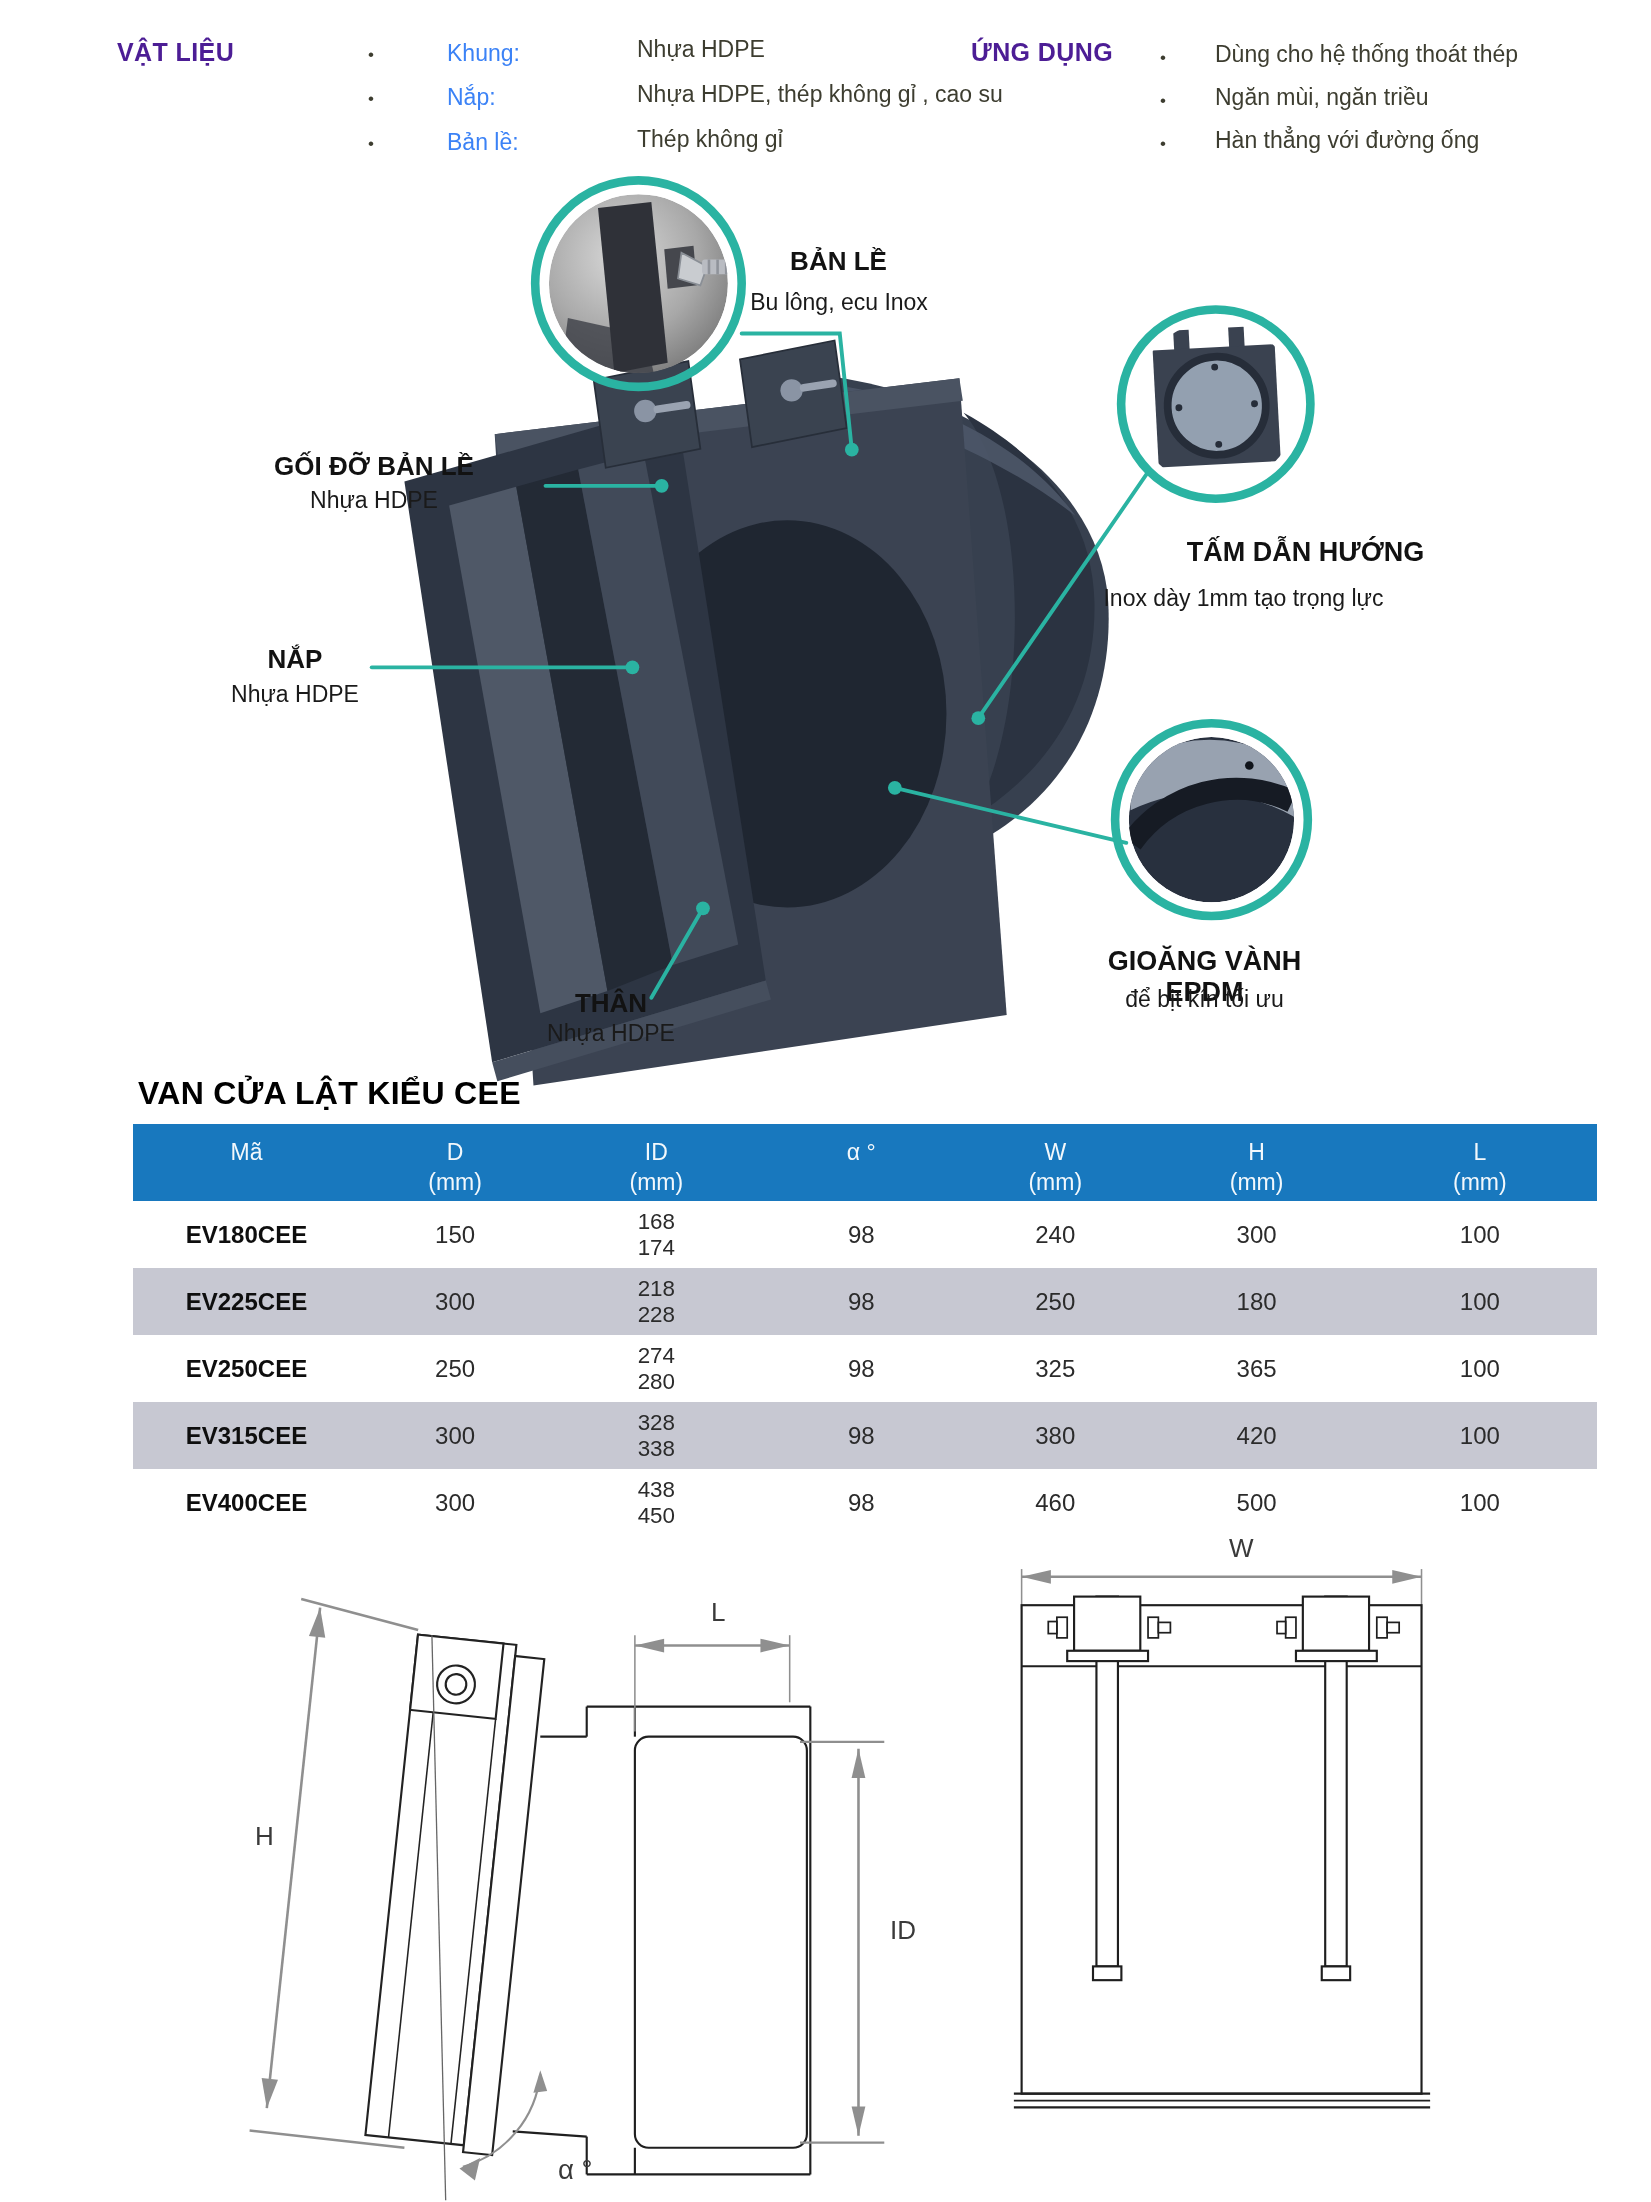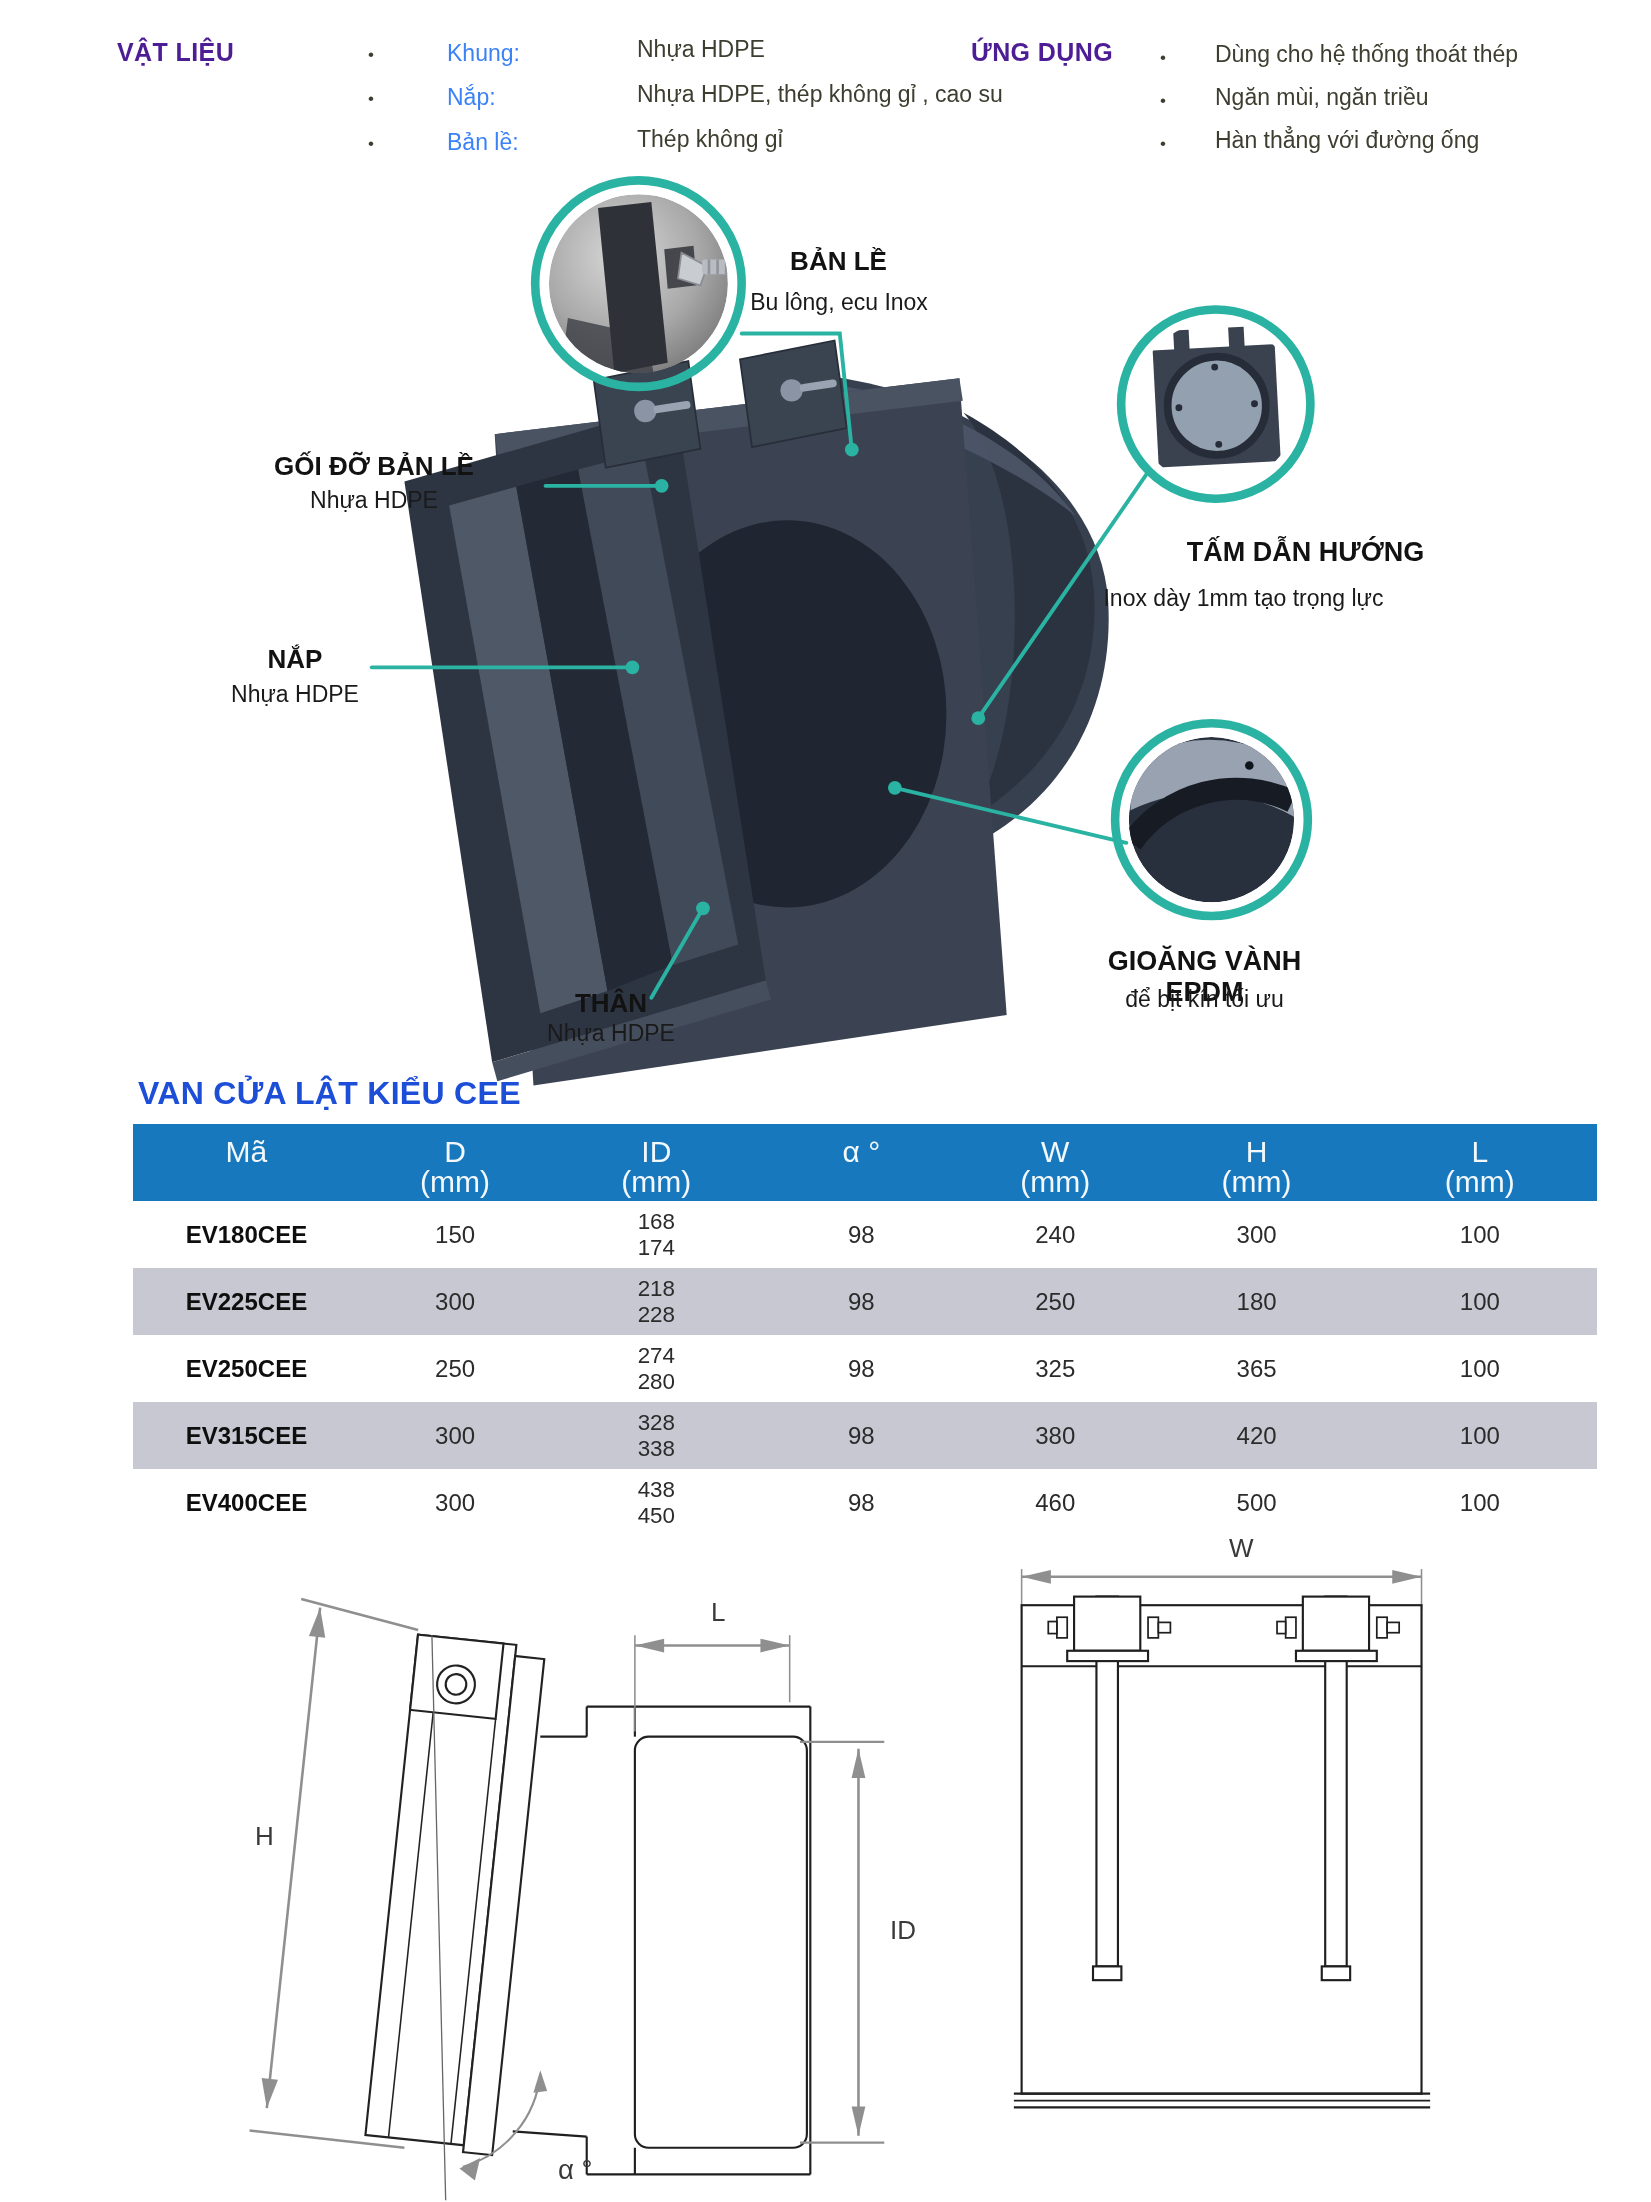--- a/index.html
+++ b/index.html
@@ -8,26 +8,26 @@
   .abs { position:absolute; }
 
   .sec-title { font-weight:bold; font-size:25px; color:#4c1d95; letter-spacing:0.4px;text-align:right; }
   .bullet { font-size:17px; color:#3D3D30; }
   .info-label { font-size:23px; color:#3b82f6; }
   .info-value { font-size:23px; color:#3D3D30; }
 
   .callout-title { font-weight:bold; font-size:26px; color:#121212; text-align:center; }
   .callout-sub   { font-size:23px; color:#1A1A1A; text-align:center; }
 
-  .table-title { font-size:32px; font-weight:bold; color:#1d4ed8; letter-spacing:0.3px; }
+  .table-title { font-size:32px; font-weight:bold; color:#000000; letter-spacing:0.3px; }
 
   .spec-table { position:absolute; left:133px; top:1124px; width:1464px; }
   .thead { display:flex; background:#1878BE; height:77px; }
   .th { display:flex; flex-direction:column; justify-content:center; align-items:center;
-        color:#F2F8FC; font-size:30px; padding-top:8.6px; box-sizing:border-box; }
+        color:#F2F8FC; font-size:23px; padding-top:8.6px; box-sizing:border-box; }
   .th span { display:block; height:30px; line-height:30px; text-align:center; }
   .trow { display:flex; height:67px; align-items:center; font-size:24px; color:#2B2B2B; }
   .trow.alt { background:#C7C8D2; }
   .td { text-align:center; }
   .code { font-weight:bold; color:#0E0E0E; }
   .idcell { font-size:22.4px; line-height:26px; }
   .c1{width:15.5%;} .c2{width:13%;} .c3{width:14.5%;} .c4{width:13.5%;}
   .c5{width:13%;} .c6{width:14.5%;} .c7{width:16%;}
 
   .dim { font-size:26px; color:#3A3A3A; }

